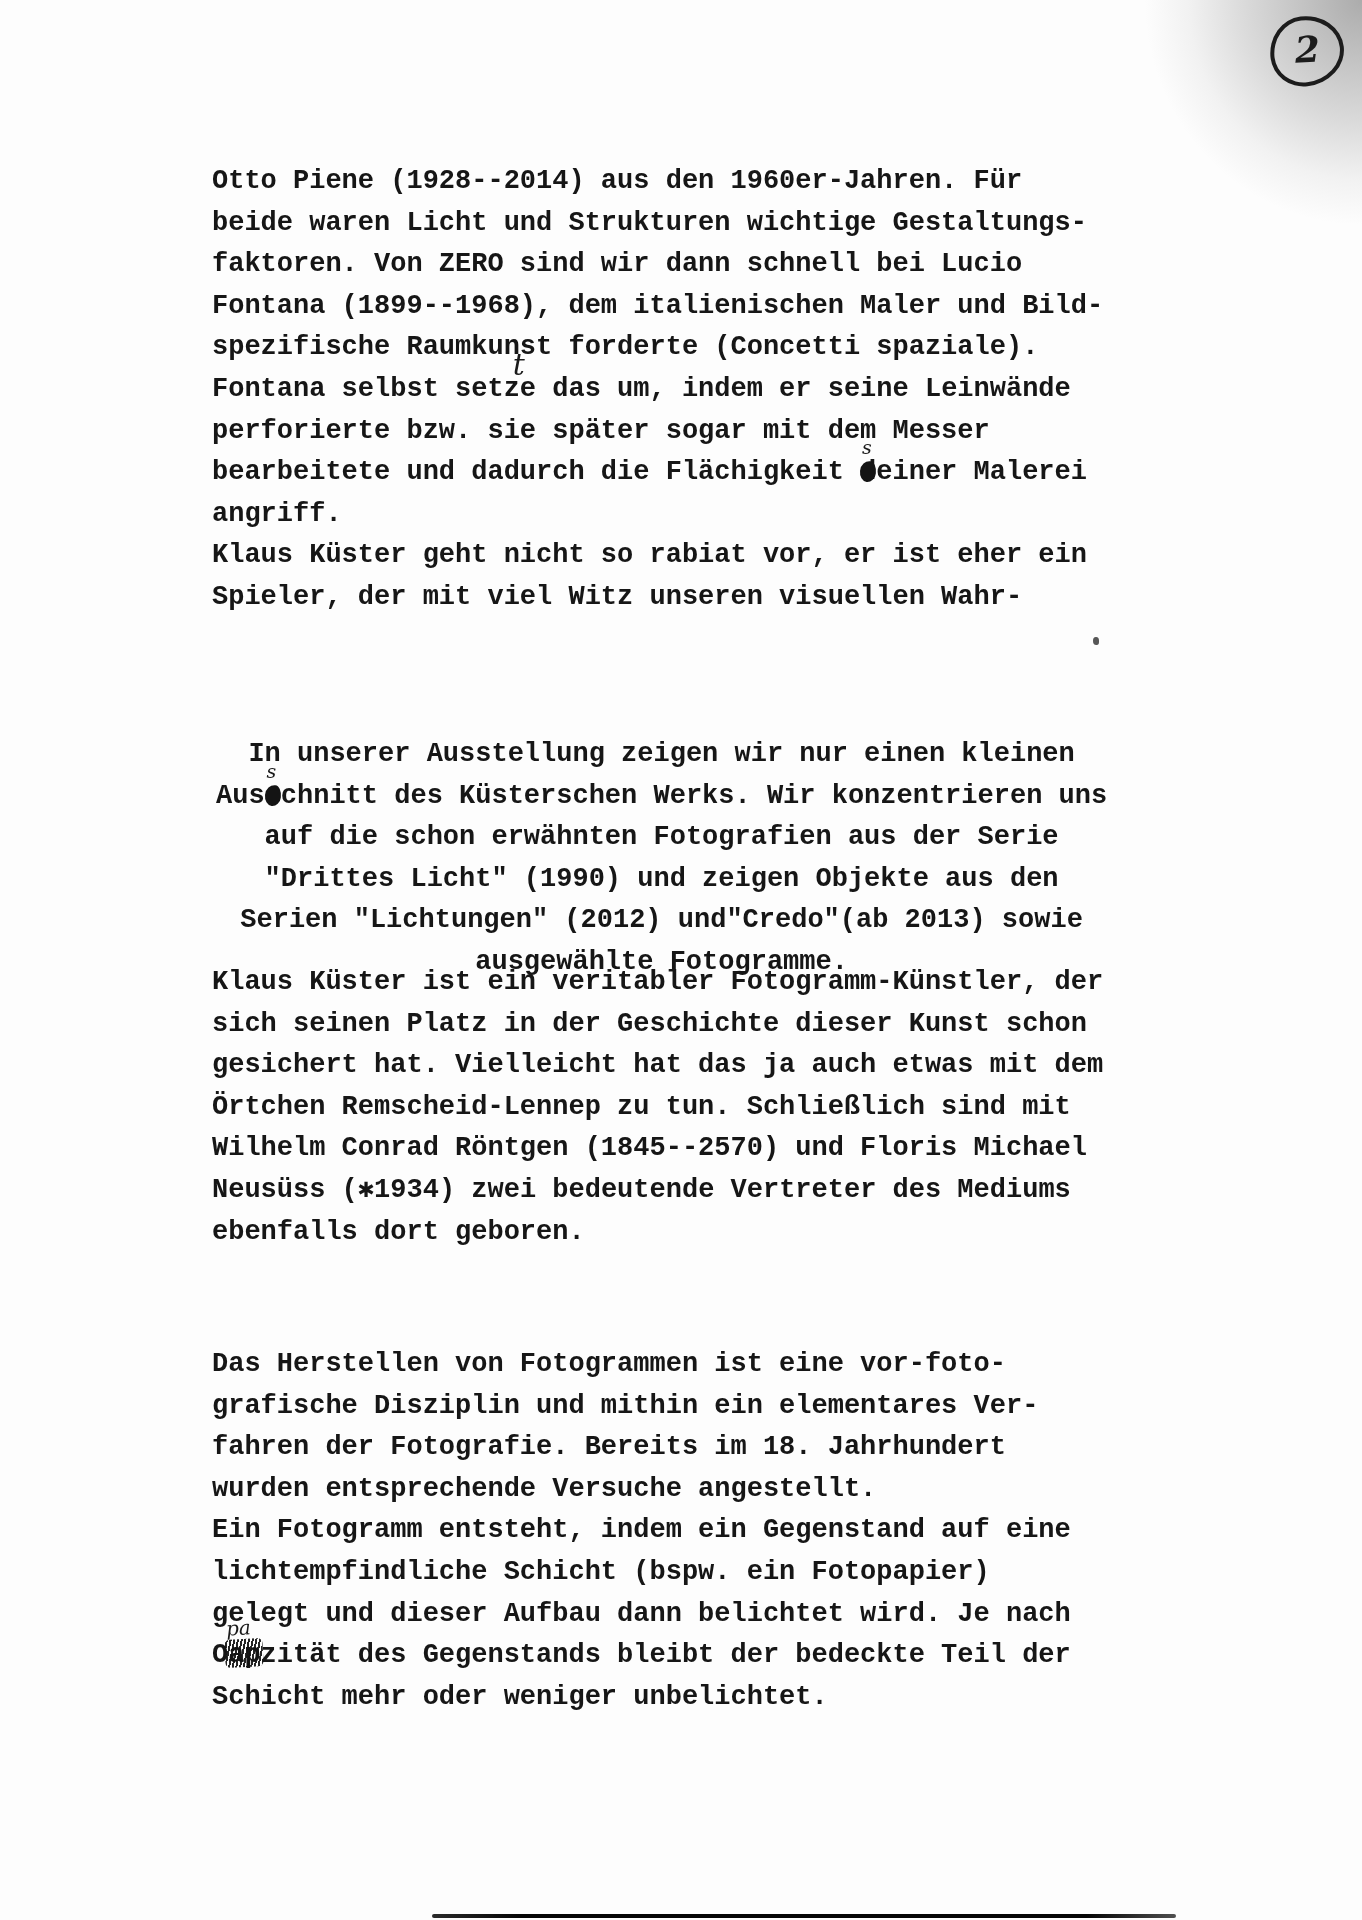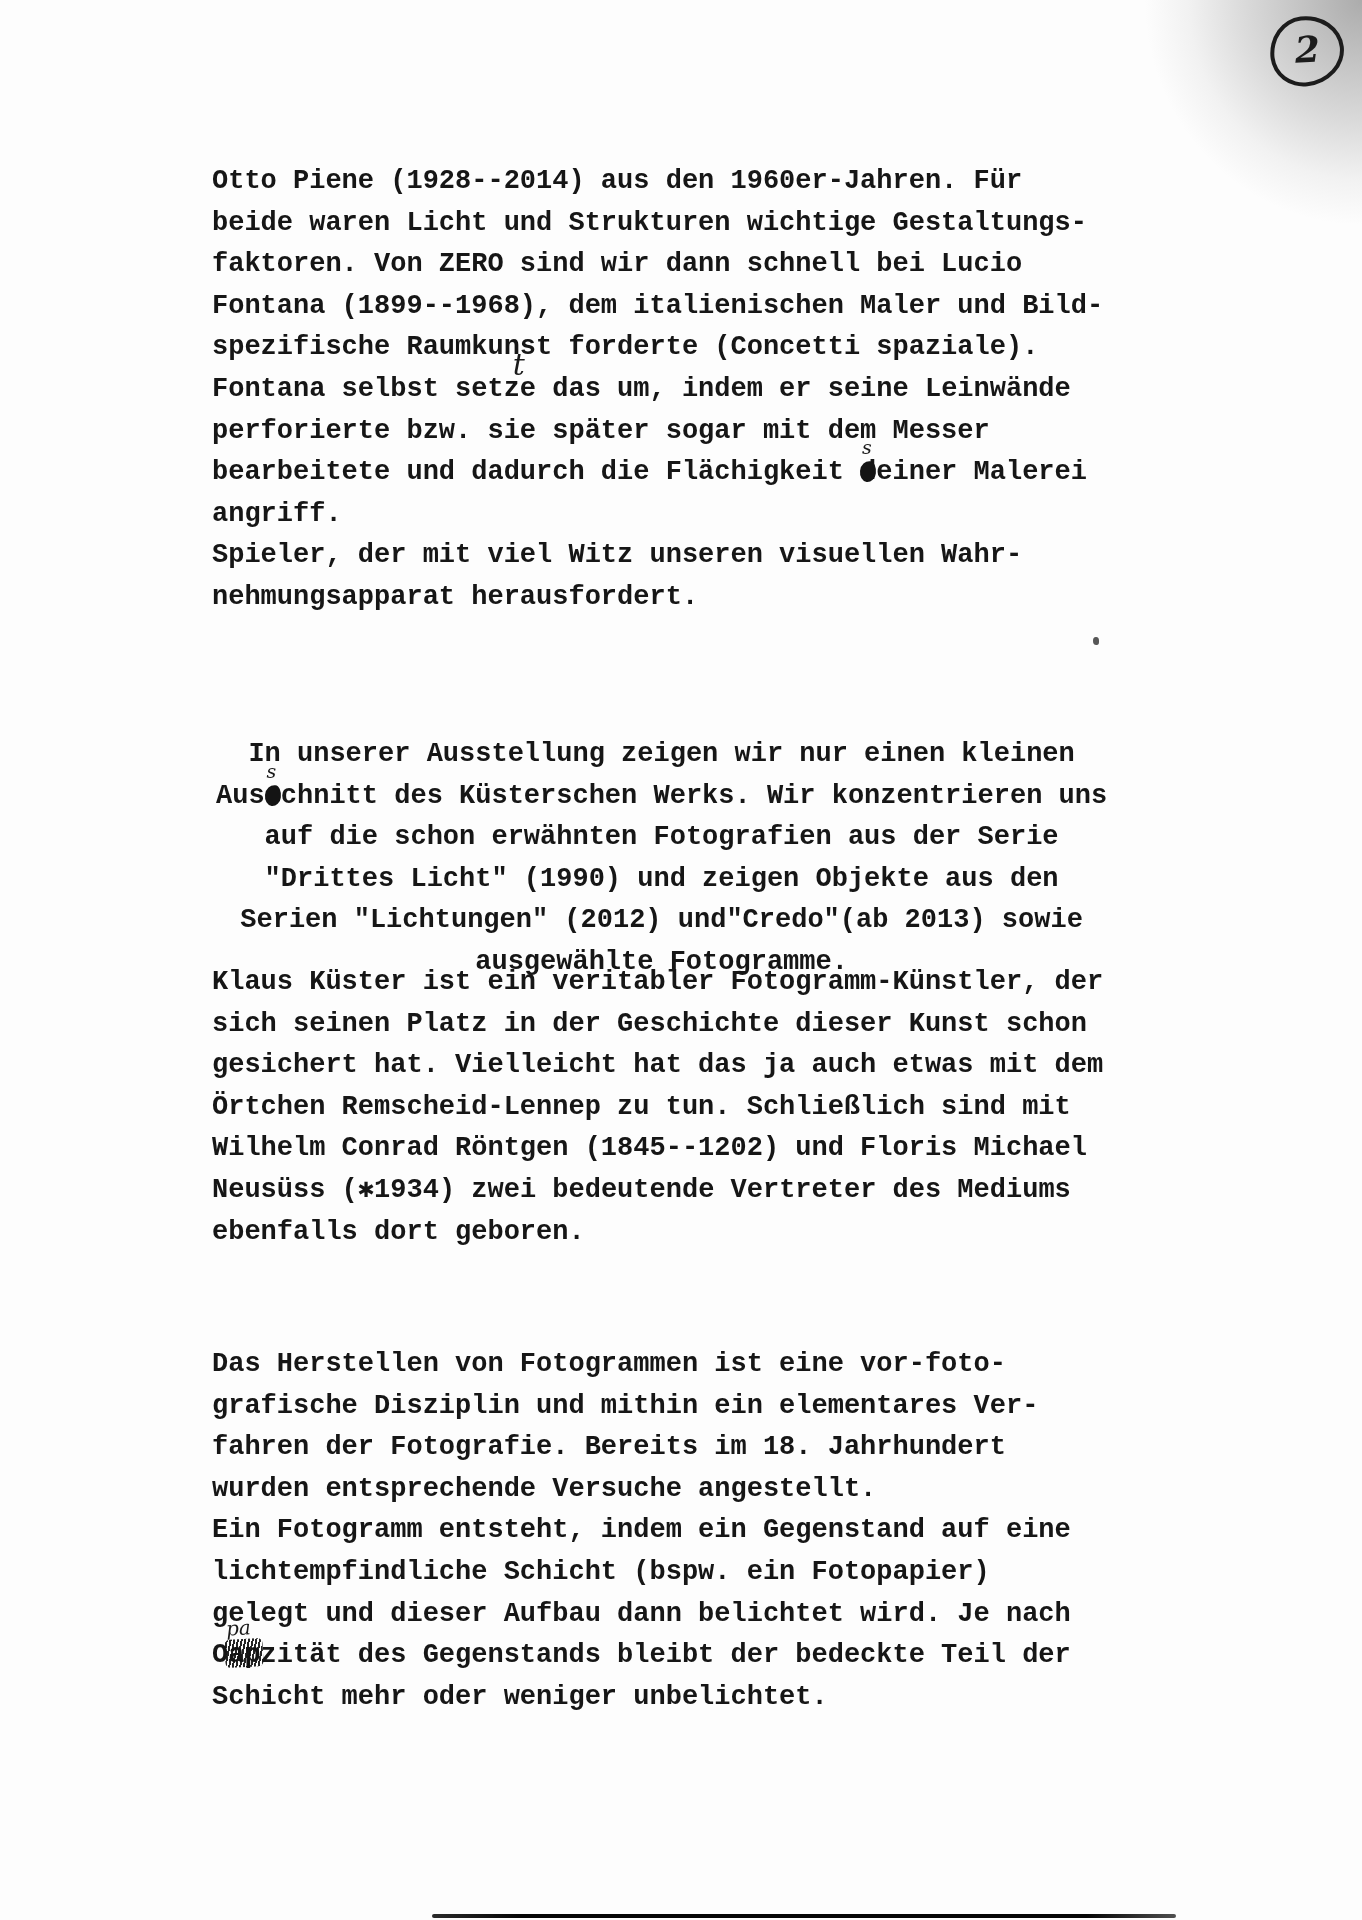--- a/index.html
+++ b/index.html
@@ -87,37 +87,37 @@
       <div class="para" style="position: absolute; top: 161px; left: 0px;">
         <div class="line">Otto Piene (1928--2014) aus den 1960er-Jahren. Für</div>
         <div class="line">beide waren Licht und Strukturen wichtige Gestaltungs-</div>
         <div class="line">faktoren. Von ZERO sind wir dann schnell bei Lucio</div>
         <div class="line">Fontana (1899--1968), dem italienischen Maler und Bild-</div>
         <div class="line">spezifische Raumkunst forderte (Concetti spaziale).</div>
         <div class="line">Fontana selbst setz<span class="seg insert">e<b class="above-mark">t</b></span> das um, indem er seine Leinwände</div>
         <div class="line">perforierte bzw. sie später sogar mit dem Messer</div>
         <div class="line">bearbeitete und dadurch die Flächigkeit <span class="seg blot">d<i class="ink"></i><b class="above-mark">s</b></span>einer Malerei</div>
         <div class="line">angriff.</div>
+        <div class="line">Klaus Küster geht nicht so rabiat vor, er ist eher ein</div>
         <div class="line">Spieler, der mit viel Witz unseren visuellen Wahr-</div>
-        <div class="line">nehmungsapparat herausfordert.</div>
       </div>
       <div class="para" style="position: absolute; top: 734px; left: 4px; text-align: center;">
         <div class="line">In unserer Ausstellung zeigen wir nur einen kleinen</div>
         <div class="line">Aus<span class="seg blot">o<i class="ink"></i><b class="above-mark">s</b></span>chnitt des Küsterschen Werks. Wir konzentrieren uns</div>
         <div class="line">auf die schon erwähnten Fotografien aus der Serie</div>
         <div class="line">"Drittes Licht" (1990) und zeigen Objekte aus den</div>
         <div class="line">Serien "Lichtungen" (2012) und"Credo"(ab 2013) sowie</div>
         <div class="line">ausgewählte Fotogramme.</div>
       </div>
       <div class="para" style="position: absolute; top: 962px; left: 0px;">
         <div class="line">Klaus Küster ist ein veritabler Fotogramm-Künstler, der</div>
         <div class="line">sich seinen Platz in der Geschichte dieser Kunst schon</div>
         <div class="line">gesichert hat. Vielleicht hat das ja auch etwas mit dem</div>
         <div class="line">Örtchen Remscheid-Lennep zu tun. Schließlich sind mit</div>
-        <div class="line">Wilhelm Conrad Röntgen (1845--1202) und Floris Michael</div>
+        <div class="line">Wilhelm Conrad Röntgen (1845--2570) und Floris Michael</div>
         <div class="line">Neusüss (✱1934) zwei bedeutende Vertreter des Mediums</div>
         <div class="line">ebenfalls dort geboren.</div>
       </div>
       <div class="para" style="position: absolute; top: 1344px; left: 0px;">
         <div class="line">Das Herstellen von Fotogrammen ist eine vor-foto-</div>
         <div class="line">grafische Disziplin und mithin ein elementares Ver-</div>
         <div class="line">fahren der Fotografie. Bereits im 18. Jahrhundert</div>
         <div class="line">wurden entsprechende Versuche angestellt.</div>
         <div class="line">Ein Fotogramm entsteht, indem ein Gegenstand auf eine</div>
         <div class="line">lichtempfindliche Schicht (bspw. ein Fotopapier)</div>

